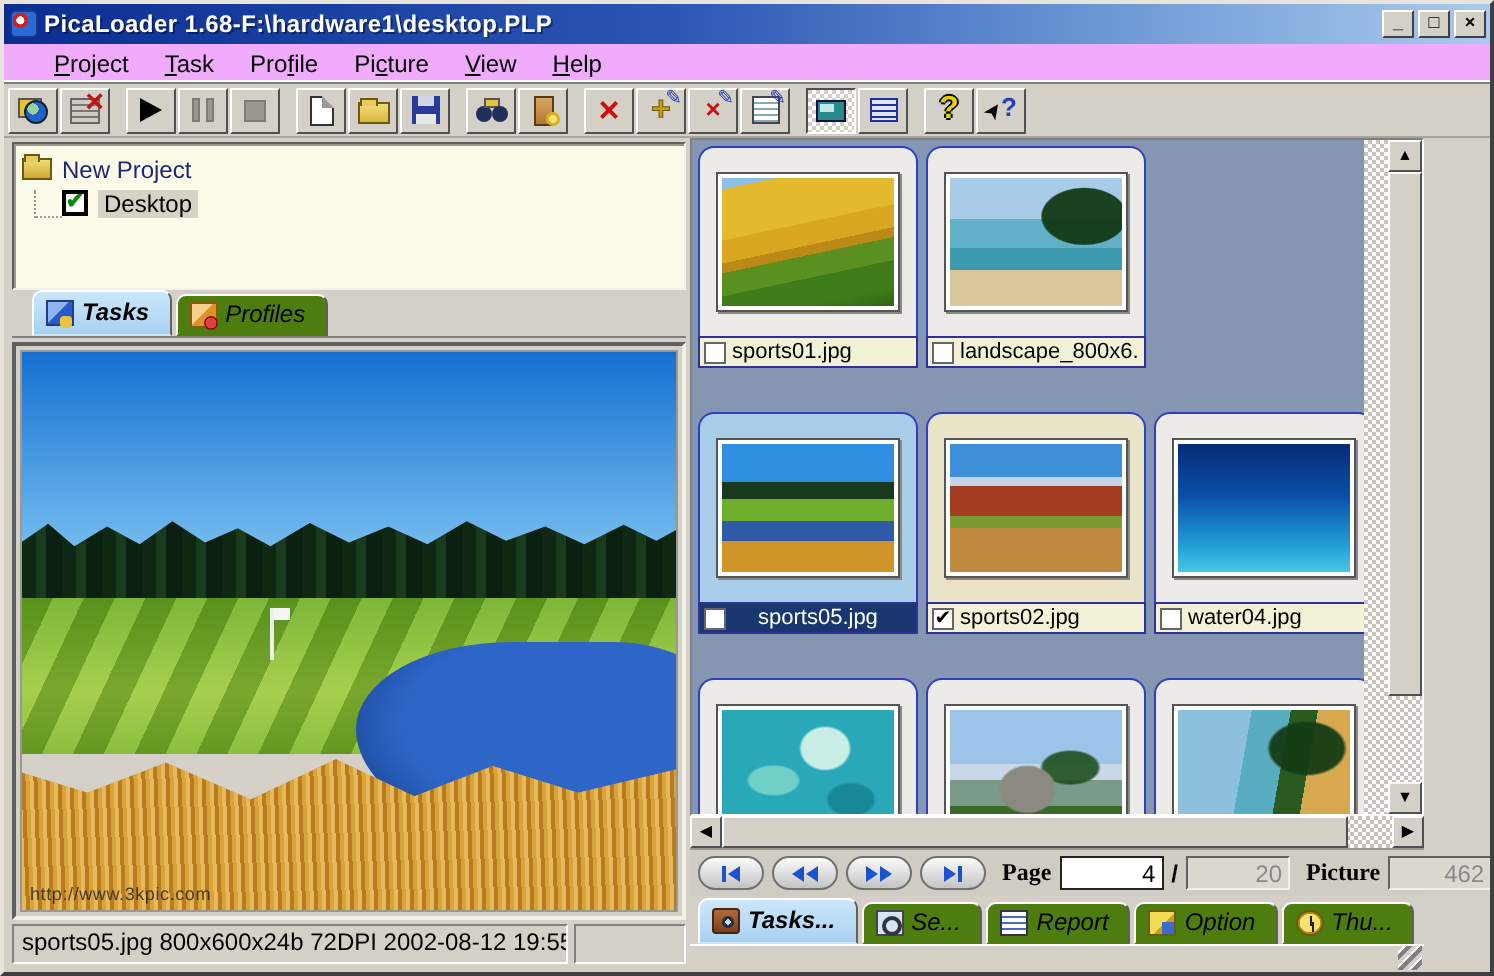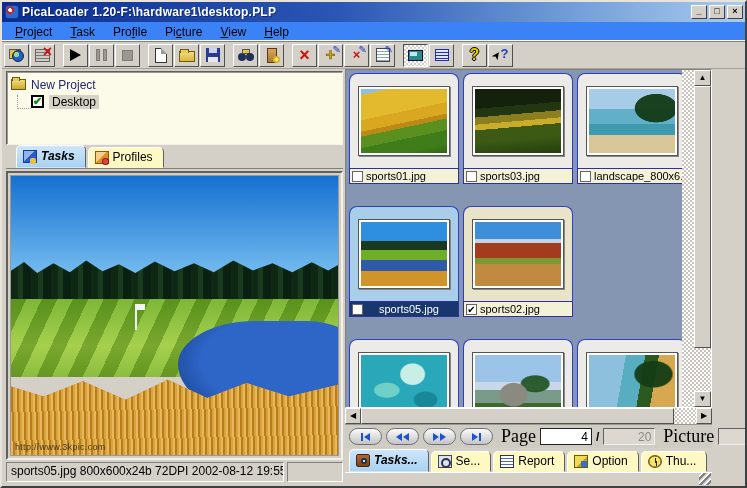--- a/index.html
+++ b/index.html
@@ -15,22 +15,22 @@
   .appicon { width:14px; height:14px; border-radius:3px; margin:0 3px 0 1px;
     background:radial-gradient(circle at 35% 35%, #ffffff 0 18%, #cc2222 19% 34%, #2a6ad4 35% 100%);
     border:1px solid #1a3a8a; flex:none; }
   .title-text { color:#fff; font-weight:bold; font-size:12px; letter-spacing:.2px;
     text-shadow:1px 1px 0 rgba(0,0,0,.4); flex:1; white-space:nowrap; overflow:hidden; }
   .tb-btn { width:16px; height:14px; margin-left:2px; background:#D4D0C8; flex:none;
     border:1px solid; border-color:#fff #404040 #404040 #fff;
     font-size:9px; font-weight:bold; color:#000; line-height:11px; text-align:center; cursor:default; }
 
   
-  .menubar { height:20px; display:flex; align-items:center; background:#3b82f6;
-    border-bottom:1px solid #808080; box-shadow:inset 0 -1px 0 #fff; padding-left:4px; }
+  .menubar { height:20px; display:flex; align-items:center; background:#f0abfc;
+    border-bottom:1px solid #808080; box-shadow:inset 0 -1px 0 #fff; padding-left:16px; }
   .mi { padding:2px 9px; color:#000; }
   .mi u { text-decoration:underline; }
 
   
   .toolbar { height:27px; display:flex; align-items:center; background:#D4D0C8; padding:1px 2px; gap:1px;
     border-bottom:1px solid #A8A49C; }
   .tgrp { display:flex; gap:1px; margin-right:7px; }
   .tbtn { width:25px; height:23px; background:#D4D0C8; border:1px solid; border-color:#fff #505050 #505050 #fff;
     display:flex; align-items:center; justify-content:center; position:relative; }
   .tbtn.pressed { border-color:#505050 #fff #fff #505050;
@@ -88,22 +88,22 @@
   .folder-icon { width:15px; height:11px; background:linear-gradient(#F0DC7A,#D0A830); border:1px solid #6b5a10; position:relative; margin:0 5px 0 2px; flex:none; }
   .folder-icon::before { content:""; position:absolute; left:0; top:-3px; width:6px; height:3px; background:#E8CC5A; border:1px solid #6b5a10; border-bottom:none; }
   .tree-root-label { color:#202874; }
   .tree-connector { width:14px; height:14px; margin-left:8px; border-left:1px dotted #999; border-bottom:1px dotted #999; flex:none; }
   .cb13 { width:13px; height:13px; background:#fff; border:2px solid #000; display:flex; align-items:center; justify-content:center;
     font-size:11px; line-height:11px; flex:none; margin-right:5px; }
   .cb13.green { color:#0A8A0A; font-weight:bold; }
   .tree-child-label { background:#D6D2C6; padding:0 3px; }
 
   .left-tabs { height:24px; display:flex; align-items:flex-end; padding-left:10px; gap:2px; border-bottom:1px solid #808080; }
-  .tab { display:flex; align-items:center; gap:4px; padding:2px 10px 3px 6px; background:#fef9c3;
-    border:1px solid; border-color:#fff #606060 transparent #fff; border-radius:5px 5px 0 0; height:21px; }
+  .tab { display:flex; align-items:center; gap:4px; padding:2px 10px 3px 6px; background:#4d7c0f;
+    border:1px solid; border-color:#fff #606060 transparent #fff; border-radius:5px 5px 0 0; height:21px;font-style:italic; }
   .tab.active { background:linear-gradient(#CDE6FA,#A8D2F2); font-weight:bold; font-style:italic; height:23px; }
   .ti { width:14px; height:13px; position:relative; flex:none; }
   .ti-taskpage { background:linear-gradient(135deg,#8FB4EE 0 45%,#2A5ACC 46%); border:1px solid #223a8a; }
   .ti-taskpage::after { content:""; position:absolute; right:0; bottom:-2px; width:6px; height:6px; background:#E8C43C; border-radius:2px; }
   .ti-profilepage { background:linear-gradient(135deg,#F6D08A 0 45%,#DE9226 46%); border:1px solid #8a5a10; }
   .ti-profilepage::after { content:""; position:absolute; right:-1px; bottom:-2px; width:7px; height:7px; background:radial-gradient(#E04040 0 55%,#8a1010 56%); border-radius:50%; }
   .ti-camera { background:linear-gradient(#B06A3A,#7A4018); border:1px solid #4a2408; border-radius:2px; }
   .ti-camera::after { content:""; position:absolute; left:4px; top:3px; width:6px; height:6px; border-radius:50%; background:radial-gradient(#cfe2f0 0 30%,#203040 31%); }
   .ti-magnifier { background:#D8E4F2; border:1px solid #445; }
   .ti-magnifier::after { content:""; position:absolute; left:2px; top:2px; width:6px; height:6px; border:2px solid #334; border-radius:50%; }
@@ -190,41 +190,41 @@
   .hthumb { position:absolute; top:0; bottom:0; left:0; right:22px; background:#D4D0C8; border:1px solid; border-color:#fff #505050 #505050 #fff; }
 
   
   .pager { height:24px; display:flex; align-items:center; gap:4px; padding:2px 4px; background:#CFCCC4; border-top:1px solid #9a9890; }
   .nav-btn { width:33px; height:17px; border-radius:9px; border:1px solid #707070;
     background:linear-gradient(#FBFBFB,#C4C4C4); display:flex; align-items:center; justify-content:center; gap:1px; flex:none; }
   .arr { width:0; height:0; border-top:4px solid transparent; border-bottom:4px solid transparent; }
   .arr.r { border-left:6px solid #1C52D0; }
   .arr.l { border-right:6px solid #1C52D0; }
   .bar { width:2px; height:8px; background:#1C52D0; }
-  .pager-label { font-family:"Liberation Serif", serif; font-weight:normal; font-size:18px; margin-left:4px; }
+  .pager-label { font-family:"Liberation Serif", serif; font-weight:bold; font-size:12px; margin-left:4px; }
   .num { width:52px; height:17px; border:1px solid; border-color:#606060 #F0F0F0 #F0F0F0 #606060;
     text-align:right; padding:0 3px; font-size:12px; font-family:"Liberation Sans",sans-serif; }
   .num.edit { background:#fff; border:1px solid #222; }
   .num.ro { background:#DCD8D0; color:#8A8A8A; }
   .slash { font-weight:bold; }
 
   
   .bottom-tabs { height:24px; display:flex; align-items:flex-end; gap:2px; padding-left:4px; background:#D4D0C8; }
   .grip-strip { height:14px; background:#D4D0C8; position:relative; border-top:1px solid #fff; }
   .grip { position:absolute; right:1px; bottom:1px; width:12px; height:12px;
     background:repeating-linear-gradient(135deg, transparent 0 2px, #fff 2px 3px, #808080 3px 5px); }
 </style>
 </head>
 <body>
 
 <div class="window">
 
   <div class="titlebar">
     <div class="appicon"></div>
-    <div class="title-text">PicaLoader 1.20-F:\hardware1\desktop.PLP</div>
+    <div class="title-text">PicaLoader 1.68-F:\hardware1\desktop.PLP</div>
     <div class="tb-btn">_</div>
     <div class="tb-btn">□</div>
     <div class="tb-btn">×</div>
   </div>
 
   <div class="menubar" id="menubar">
       <span class="mi"><u>P</u>roject</span>
       <span class="mi"><u>T</u>ask</span>
       <span class="mi">Pro<u>f</u>ile</span>
       <span class="mi">Pi<u>c</u>ture</span>
@@ -364,31 +364,20 @@
                   </div>
     </div>
     <div class="celllabel">
       <span class="cb11"></span>
       <span class="fname">sports01.jpg</span>
     </div>
   </div>
               <div class="cell">
     <div class="cellbox">
       <div class="photoframe">
-                    <div class="photo ph-darkgolf"></div>
-                  </div>
-    </div>
-    <div class="celllabel">
-      <span class="cb11"></span>
-      <span class="fname">sports03.jpg</span>
-    </div>
-  </div>
-              <div class="cell">
-    <div class="cellbox">
-      <div class="photoframe">
                     <div class="photo ph-palmbeach"></div>
                   </div>
     </div>
     <div class="celllabel">
       <span class="cb11"></span>
       <span class="fname">landscape_800x6...</span>
     </div>
   </div>
             </div>
             <div class="trow">
@@ -405,20 +394,31 @@
   </div>
               <div class="cell checked">
     <div class="cellbox">
       <div class="photoframe">
                     <div class="photo ph-redrocks"></div>
                   </div>
     </div>
     <div class="celllabel">
       <span class="cb11">✔</span>
       <span class="fname">sports02.jpg</span>
+    </div>
+  </div>
+              <div class="cell">
+    <div class="cellbox">
+      <div class="photoframe">
+                    <div class="photo ph-bluewater"></div>
+                  </div>
+    </div>
+    <div class="celllabel">
+      <span class="cb11"></span>
+      <span class="fname">water04.jpg</span>
     </div>
   </div>
             </div>
             <div class="trow">
               <div class="cell">
     <div class="cellbox">
       <div class="photoframe">
                     <div class="photo ph-reef"></div>
                   </div>
     </div>

